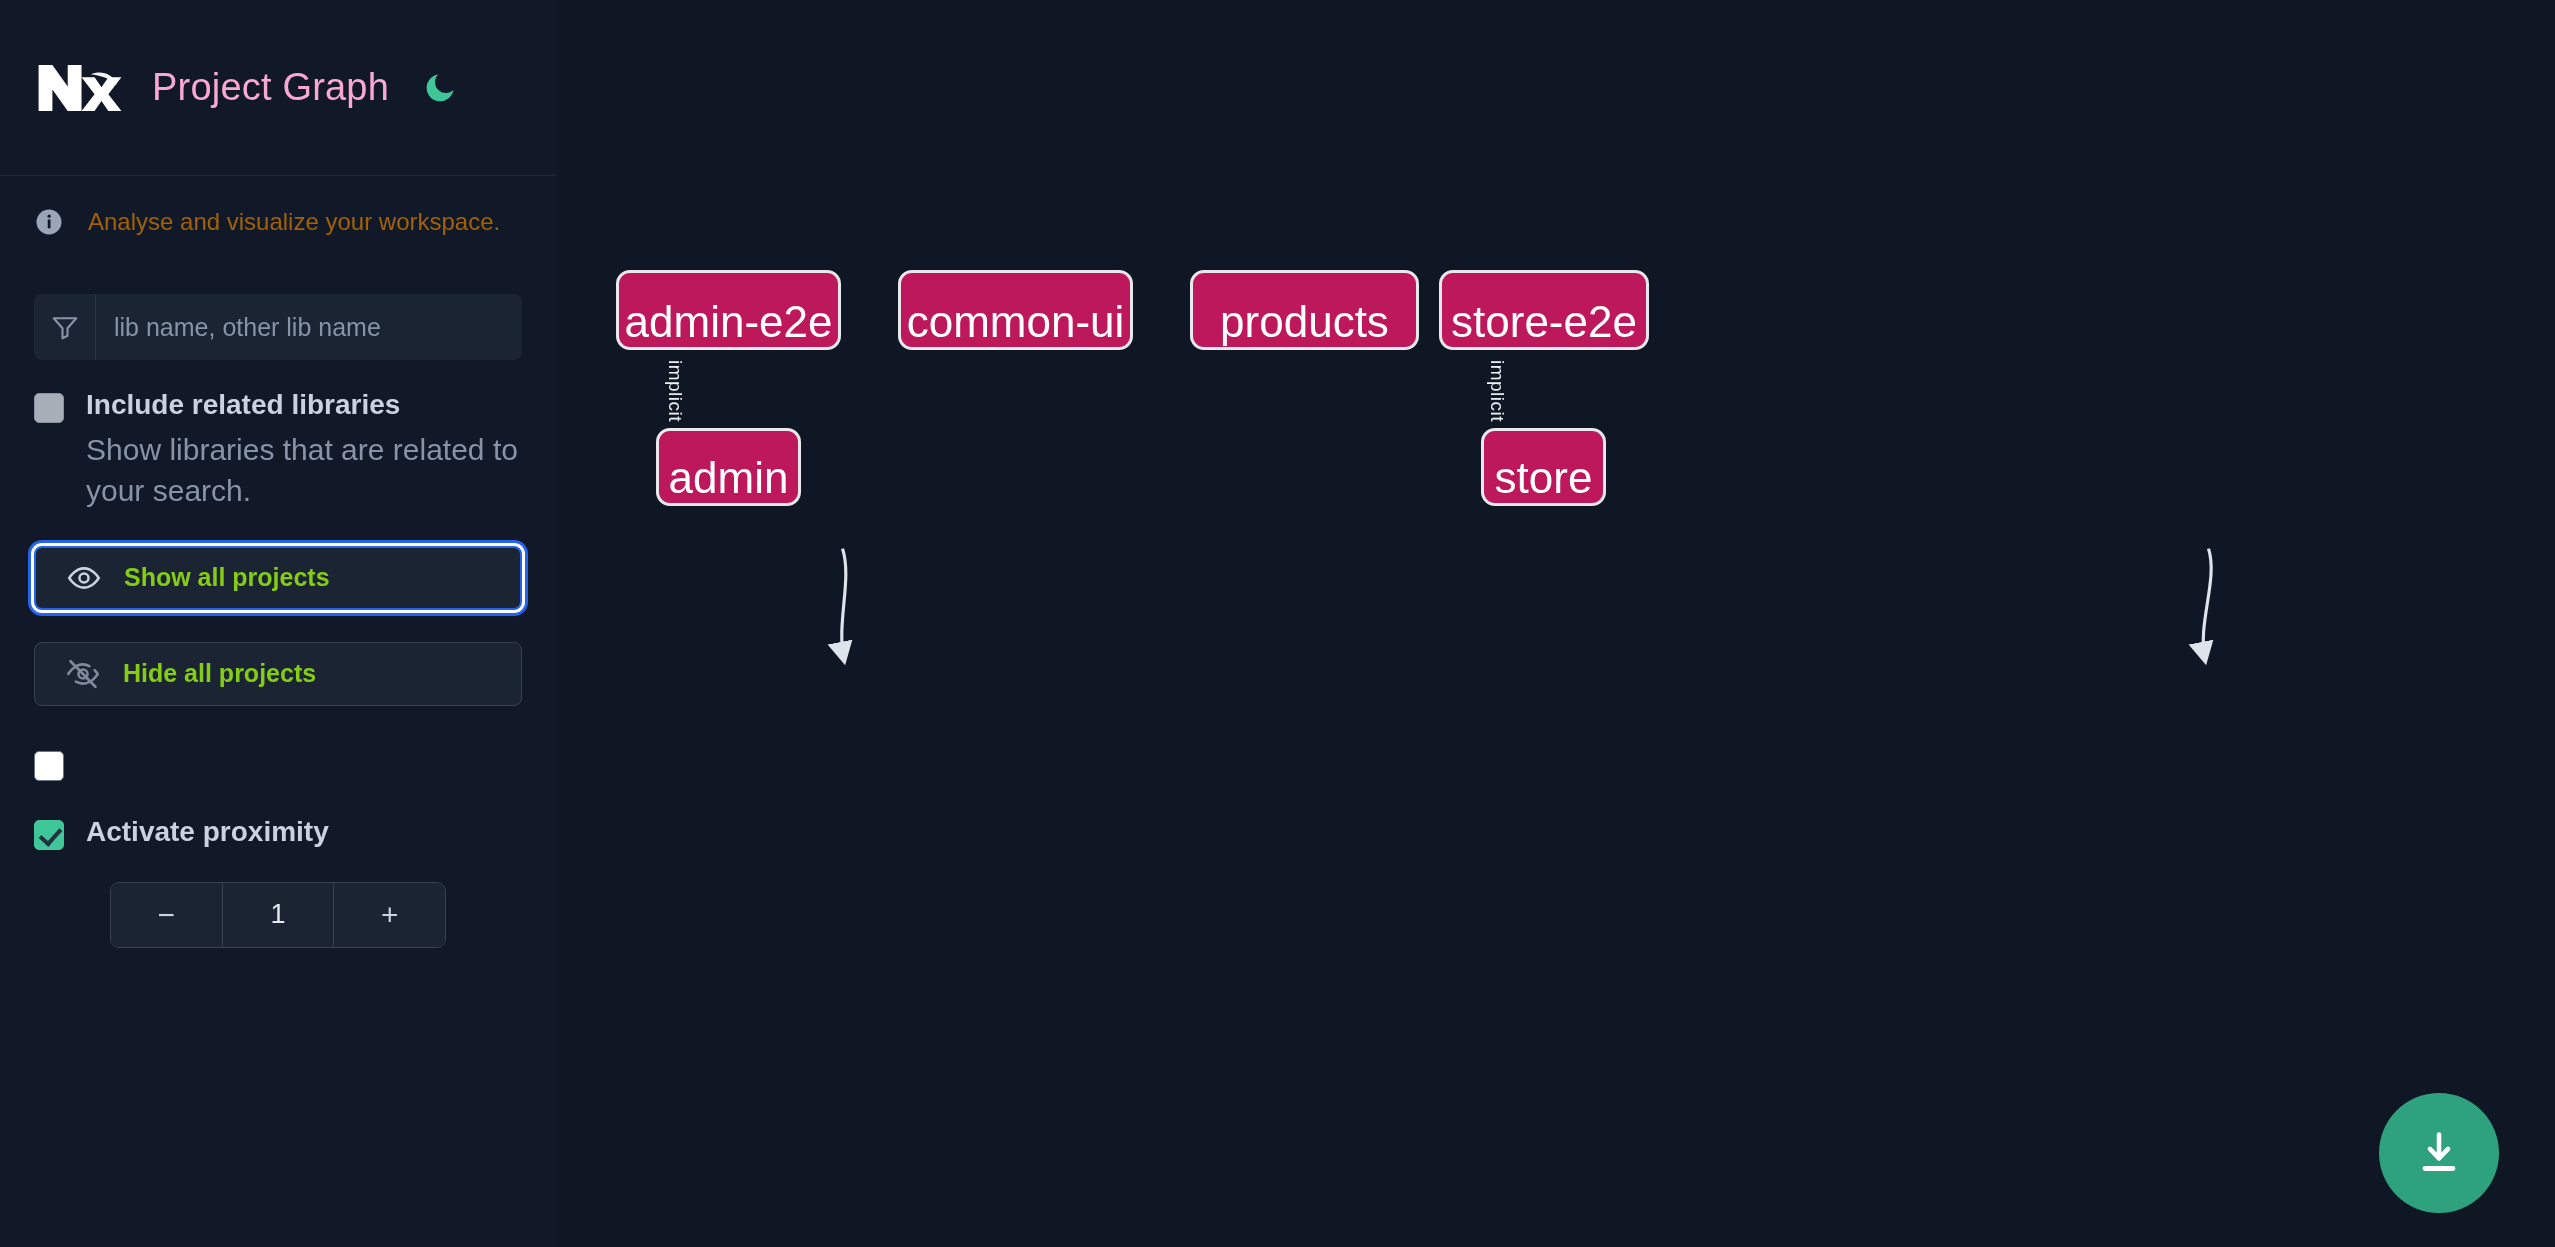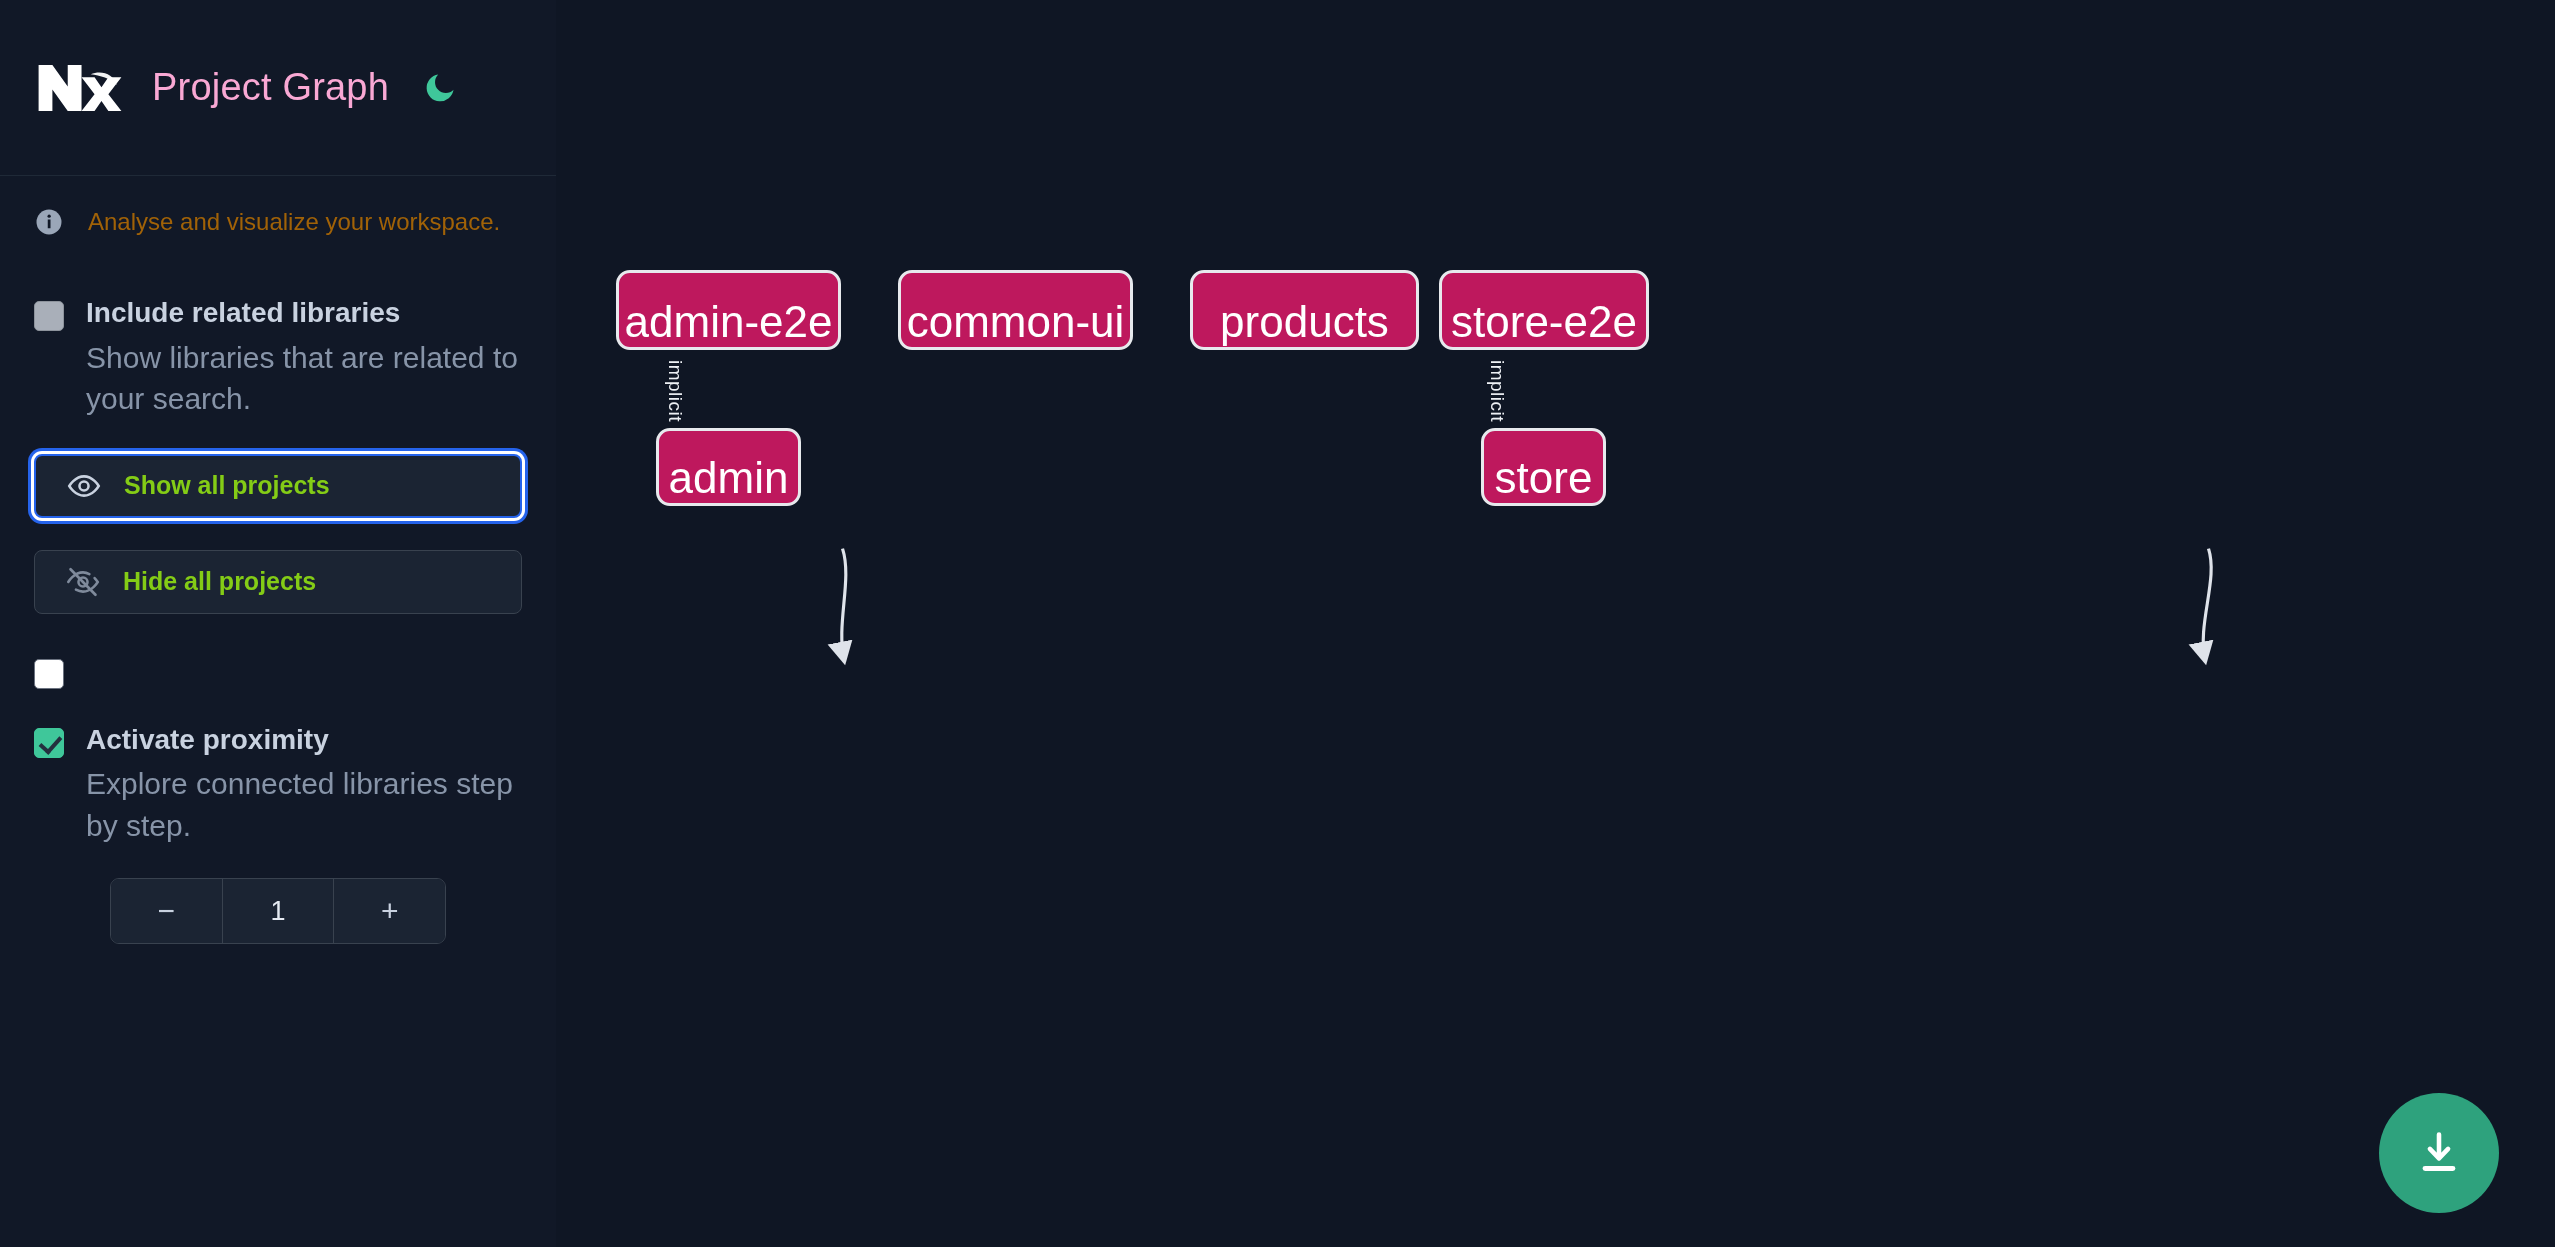--- a/index.html
+++ b/index.html
@@ -287,20 +287,28 @@
         <div class="info-icon">
           <svg viewBox="0 0 24 24" width="30" height="30" aria-hidden="true">
             <circle cx="12" cy="12" r="10" fill="#9aa6b8"></circle>
             <rect x="11" y="10" width="2.2" height="7" fill="#111827"></rect>
             <circle cx="12.1" cy="7.3" r="1.3" fill="#111827"></circle>
           </svg>
         </div>
         <div class="tagline-text">Analyse and visualize your workspace.</div>
       </div>
 
+      <div class="filter-row">
+        <div class="filter-icon-box">
+          <svg viewBox="0 0 24 24" width="30" height="30" aria-hidden="true">
+            <path d="M3 5h18l-7 8v6l-4 2v-8z" fill="none" stroke="#8794a8" stroke-width="1.7" stroke-linejoin="round"></path>
+          </svg>
+        </div>
+        <input class="filter-input" type="text" placeholder="lib name, other lib name" style="">
+      </div>
 
       <div class="opt-block">
         <div class="opt-row">
           <div class="cb cb-disabled"></div>
           <div>
             <div class="opt-title">Include related libraries</div>
             <div class="opt-desc">Show libraries that are related to your search.</div>
           </div>
         </div>
       </div>
@@ -334,21 +342,20 @@
         <div class="opt-row">
           <div class="cb cb-empty"></div>
         </div>
       </div>
 
       <div class="opt-block" style="margin-top:36px">
         <div class="opt-row">
           <div class="cb cb-checked"></div>
           <div>
             <div class="opt-title">Activate proximity</div>
-            <div class="opt-desc">Explore connected libraries step by step.</div>
           </div>
         </div>
       </div>
 
       <div class="stepper">
         <div class="step-btn">−</div>
         <div class="step-val">1</div>
         <div class="step-btn step-plus">+</div>
       </div>
 

